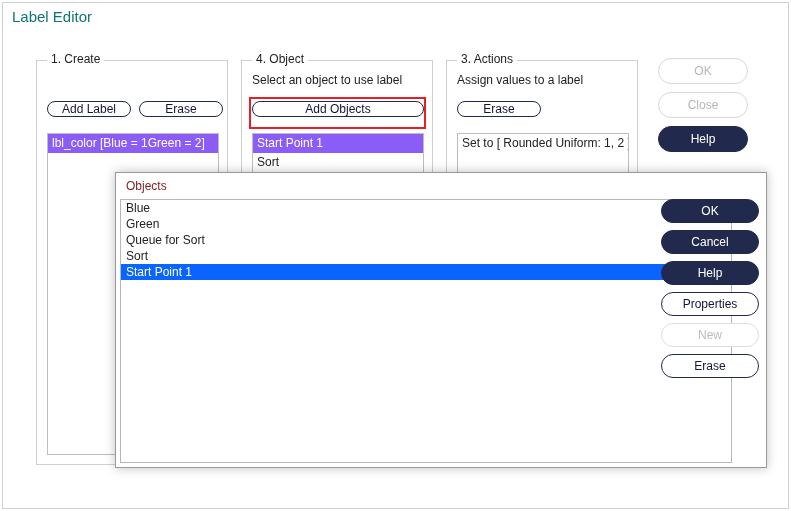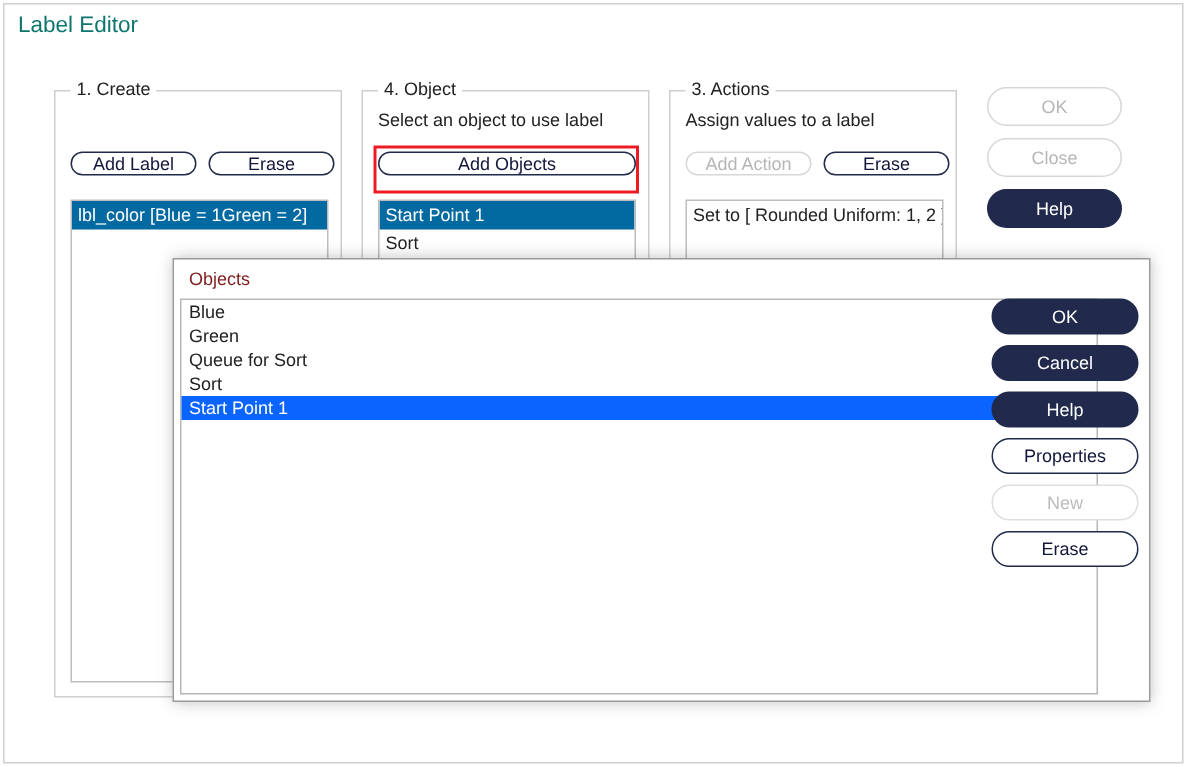--- a/index.html
+++ b/index.html
@@ -16,21 +16,21 @@
   .right-buttons { position: absolute; left: 658px; top: 58px; width: 110px; }
   .sub { position: absolute; left: 10px; top: 12px; }
   .btnrow { position: absolute; left: 10px; top: 40px; display: flex; gap: 8px; }
   .btn { border: 1px solid #202a4a; background: #fff; color: #11163a; border-radius: 14px; height: 16px; display: flex; align-items: center; justify-content: center; font-size: 12px; cursor: pointer; }
   .btn.half { width: 84px; }
   .btn.full { width: 172px; }
   .btn.disabled { color: #b6b6b6; border-color: #d7d7d7; cursor: default; }
   .btn.filled { background: #212a4c; color: #fff; border-color: #212a4c; }
   .listbox { position: absolute; left: 10px; top: 72px; width: 172px; height: 322px; border: 1px solid #bdbdbd; background: #fff; overflow: hidden; }
   .listitem { padding: 2px 5px 2px 4px; font-size: 12px; line-height: 15px; white-space: nowrap; }
-  .listitem.selected { background: #0369a1; color: #fff; }
+  .listitem.selected { background: #8b5cf6; color: #fff; }
   .highlight-red { border: 2px solid #ed1c24; position: absolute; pointer-events: none; }
   
   .dialog { position: absolute; left: 115px; top: 172px; width: 652px; height: 296px; background: #fff; border: 1px solid #999; box-shadow: 0 0 10px rgba(0,0,0,0.25); }
   .dialog-title { position: absolute; left: 10px; top: 6px; color: #7f1d1d; font-size: 12px; }
   .dialog-list { position: absolute; left: 4px; top: 26px; width: 612px; height: 264px; border: 1px solid #b7b7b7; background: #fff; }
   .dlitem { padding: 1px 5px; font-size: 12px; line-height: 14px; }
   .dlitem.selected { background: #0a64ff; color: #fff; }
   .dialog-btns { position: absolute; left: 545px; top: 26px; width: 98px; display: flex; flex-direction: column; gap: 7px; }
   .dbtn { border: 1px solid #202a4a; border-radius: 14px; height: 24px; display: flex; align-items: center; justify-content: center; font-size: 12px; cursor: pointer; background: #fff; color: #11163a; }
   .dbtn.filled { background: #212a4c; color: #fff; border-color: #212a4c; }
@@ -66,21 +66,20 @@
       <div class="listitem">Sort</div>
     </div>
 </div>
 
 <div class="highlight-red" style="left:249px; top:97px; width:177px; height:32px;"></div>
 
 <div class="group col3">
   <div class="group-title">3. Actions</div>
   <div class="sub group-sub">Assign values to a label</div>
   <div class="btnrow">
-    <div class="btn half disabled">Add Action</div>
     <div class="btn half">Erase</div>
   </div>
   <div class="listbox" id="actions-list">
       <div class="listitem">Set to    [ Rounded Uniform: 1, 2 ]</div>
     </div>
 </div>
 
 <div class="right-buttons">
   <div class="btn rbtn disabled">OK</div>
   <div class="btn rbtn disabled">Close</div>

